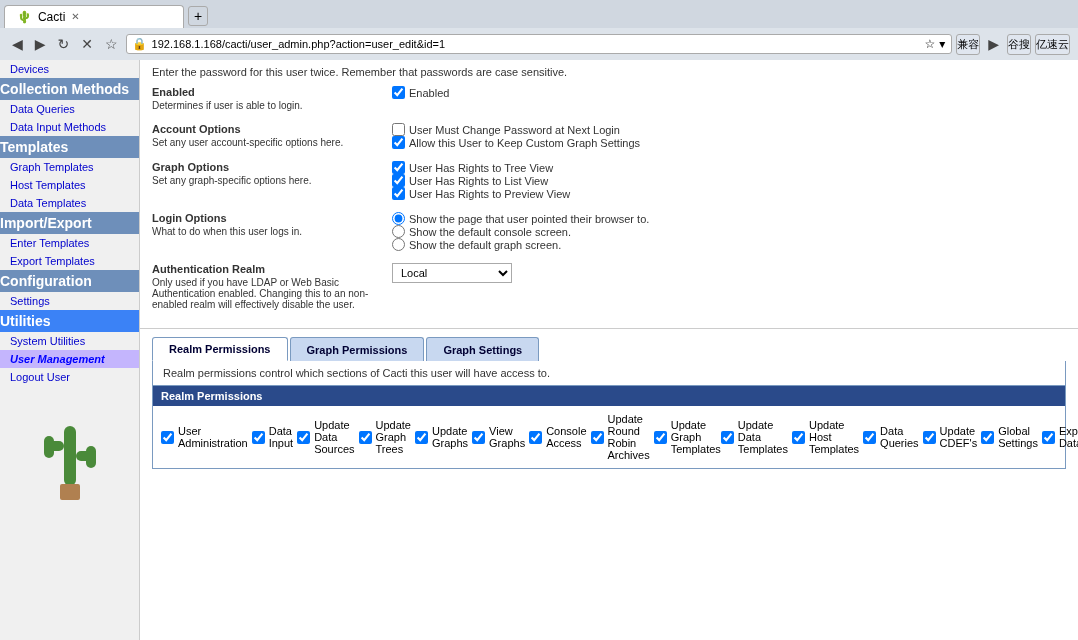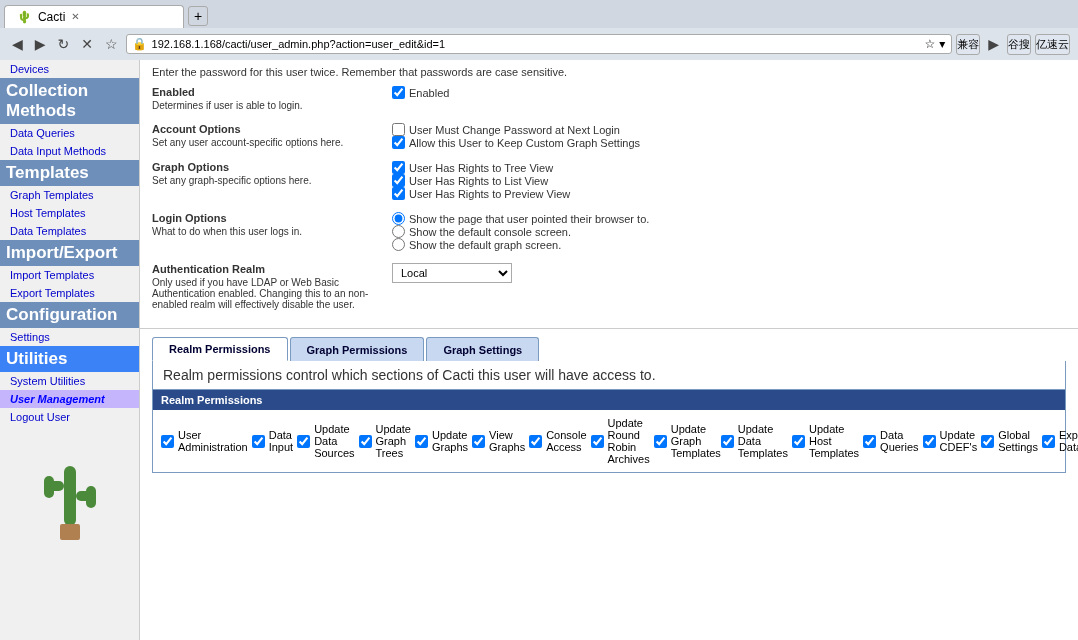--- a/index.html
+++ b/index.html
@@ -17,21 +17,21 @@
     .nav-btn:disabled { color: #aaa; }
     .address-bar { flex: 1; display: flex; align-items: center; background: #fff; border: 1px solid #aaa; border-radius: 3px; padding: 2px 6px; font-size: 12px; gap: 4px; }
     .address-text { flex: 1; font-size: 11px; }
     .browser-btn { background: #e0e6ef; border: 1px solid #aaa; border-radius: 3px; padding: 2px 0; font-size: 11px; cursor: pointer; }
 
     
     .app-container { display: flex; width: 100%; height: calc(640px - 60px); }
     
     
     .sidebar { width: 140px; background: #f0f0f0; border-right: 1px solid #ccc; flex-shrink: 0; overflow-y: auto; }
-    .sidebar-section { background: #6e8fba; color: #fff; padding: 3px 6px; font-weight: bold; font-size: 17px; cursor: pointer; }
+    .sidebar-section { background: #6e8fba; color: #fff; padding: 3px 0; font-weight: bold; font-size: 14px; cursor: pointer; }
     .sidebar-item { padding: 3px 10px; font-size: 11px; color: #00c; cursor: pointer; display: block; }
     .sidebar-item.active { color: #000; font-weight: bold; background: #c4b5fd; font-style: italic; }
     .sidebar-section.utilities { background: #3b82f6; }
     .cactus-img { text-align: center; padding: 20px 10px; }
 
     
     .main-content { flex: 1; overflow-y: auto; padding: 0; background: #fff; }
     
     
     .form-row { display: flex; margin-bottom: 12px; }
@@ -47,21 +47,21 @@
     
     .select-field { border: 1px solid #aaa; background: #fff; padding: 2px 4px; font-size: 11px; width: 120px; }
     
     
     .tabs-container { margin: 8px 0 0; }
     .tabs-row { display: flex; gap: 2px; }
     .tab-btn { background: #c8d8f0; border: 1px solid #7a9ac0; border-bottom: none; padding: 5px 16px; font-size: 11px; font-weight: bold; color: #003; cursor: pointer; border-radius: 3px 3px 0 0; }
     .tab-btn.active { background: #fff; border-bottom: 1px solid #fff; }
     
     
-    .permissions-desc { font-size: 14px; padding: 6px 0; color: #333; border: 1px solid #7a9ac0; border-top: none; padding: 6px 10px; background: #fff; }
+    .permissions-desc { font-size: 11px; padding: 6px 0; color: #333; border: 1px solid #7a9ac0; border-top: none; padding: 6px 10px; background: #fff; }
     
     .permissions-table { width: 100%; border: 1px solid #7a9ac0; border-top: none; }
     .permissions-header { background: #2a4a8a; color: #fff; padding: 4px 8px; font-weight: bold; font-size: 11px; }
     .permissions-body { display: flex; padding: 6px 8px; gap: 0; }
     .perm-col { flex: 1; display: flex; flex-direction: row; gap: 4px; }
     .perm-item { display: flex; align-items: center; gap: 4px; font-size: 11px; }
     .perm-item input[type="checkbox"] { margin: 0; flex-shrink: 0; }
     
     
     .highlighted-box { border: 2px solid #cc0000; display: inline-flex; align-items: center; gap: 4px; padding: 11px 4px; }
@@ -105,21 +105,21 @@
   <div class="sidebar">
     <div class="sidebar-item">Devices</div>
     <div class="sidebar-section">Collection Methods</div>
     <div class="sidebar-item">Data Queries</div>
     <div class="sidebar-item">Data Input Methods</div>
     <div class="sidebar-section">Templates</div>
     <div class="sidebar-item">Graph Templates</div>
     <div class="sidebar-item">Host Templates</div>
     <div class="sidebar-item">Data Templates</div>
     <div class="sidebar-section">Import/Export</div>
-    <div class="sidebar-item">Import Templates</div>
+    <div class="sidebar-item">Enter Templates</div>
     <div class="sidebar-item">Export Templates</div>
     <div class="sidebar-section">Configuration</div>
     <div class="sidebar-item">Settings</div>
     <div class="sidebar-section utilities">Utilities</div>
     <div class="sidebar-item">System Utilities</div>
     <div class="sidebar-item active" style="color:#00f;font-weight:bold;">User Management</div>
     <div class="sidebar-item">Logout User</div>
 
     <div class="cactus-img">
       <svg width="80" height="100" viewBox="0 0 80 100">

